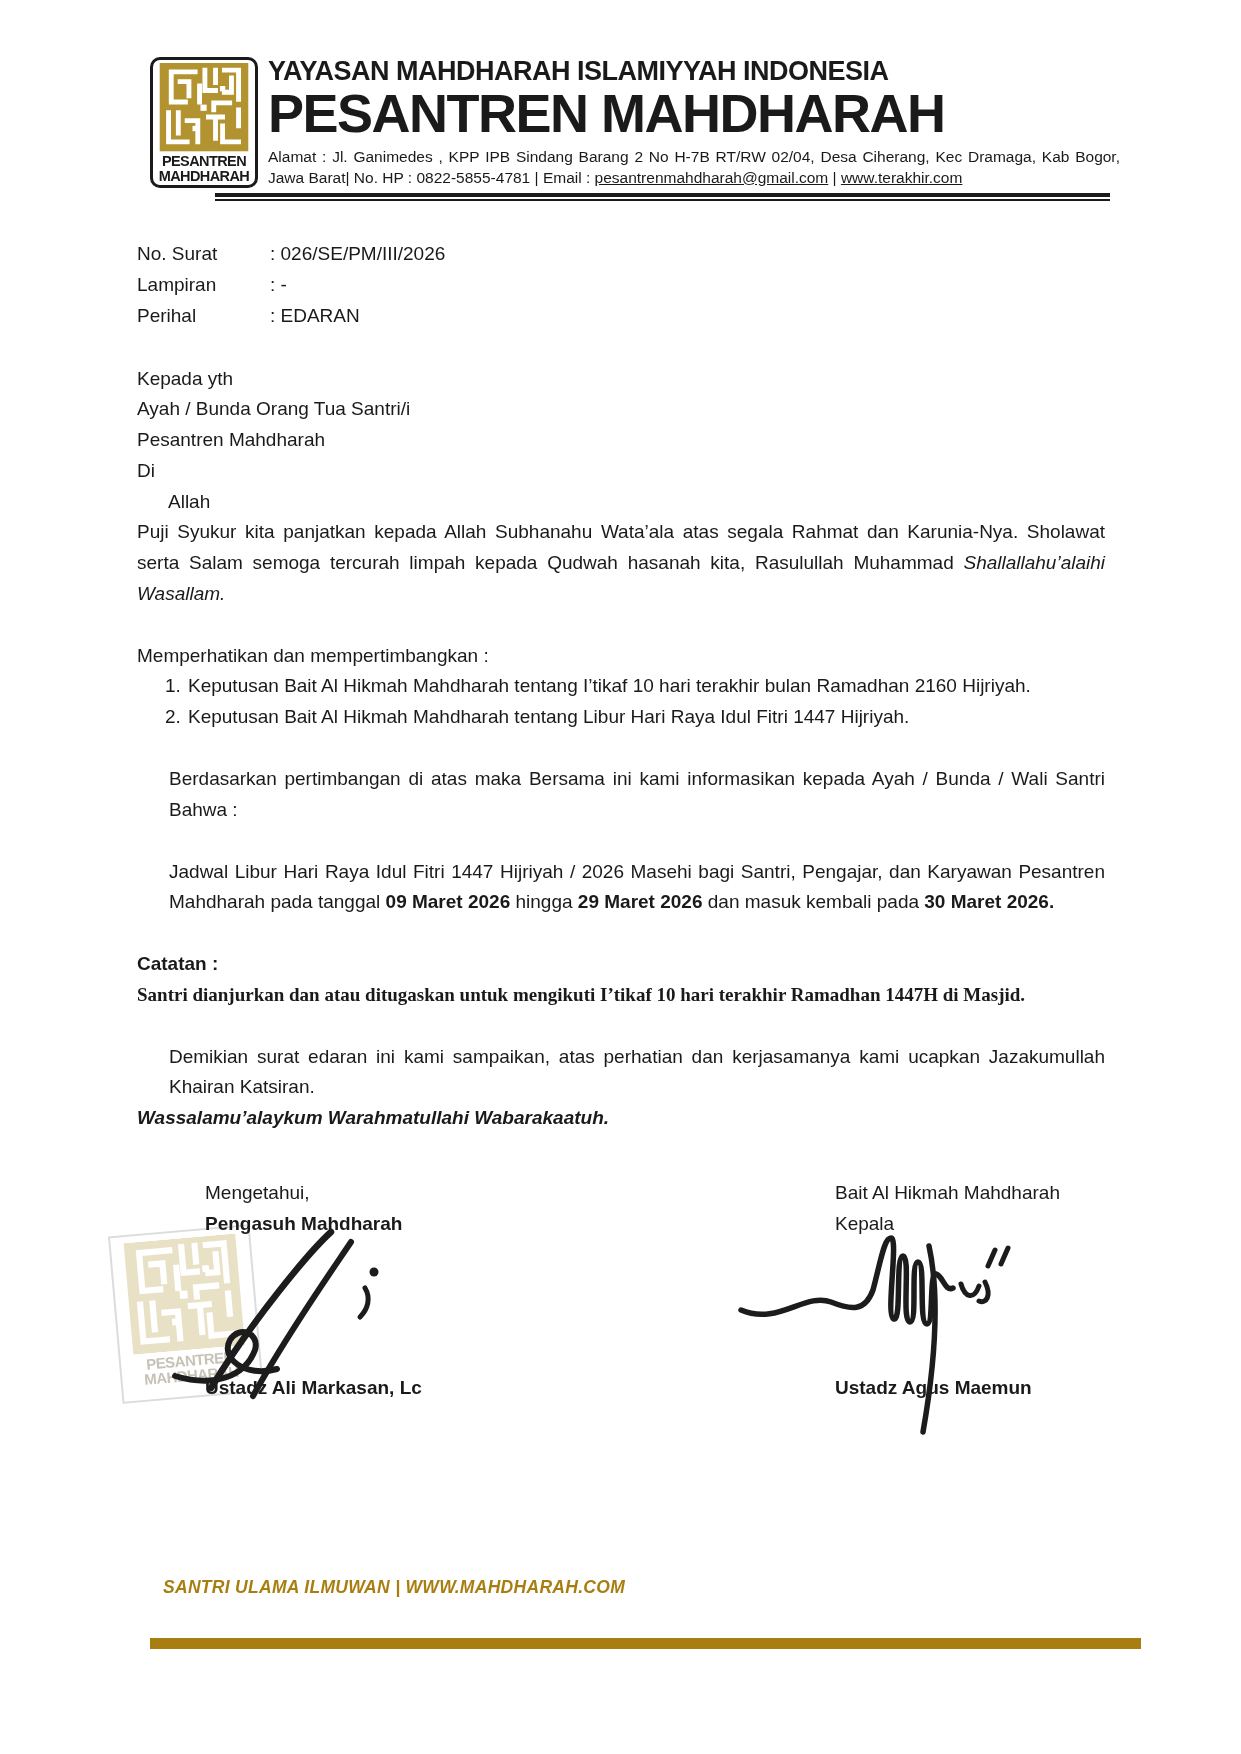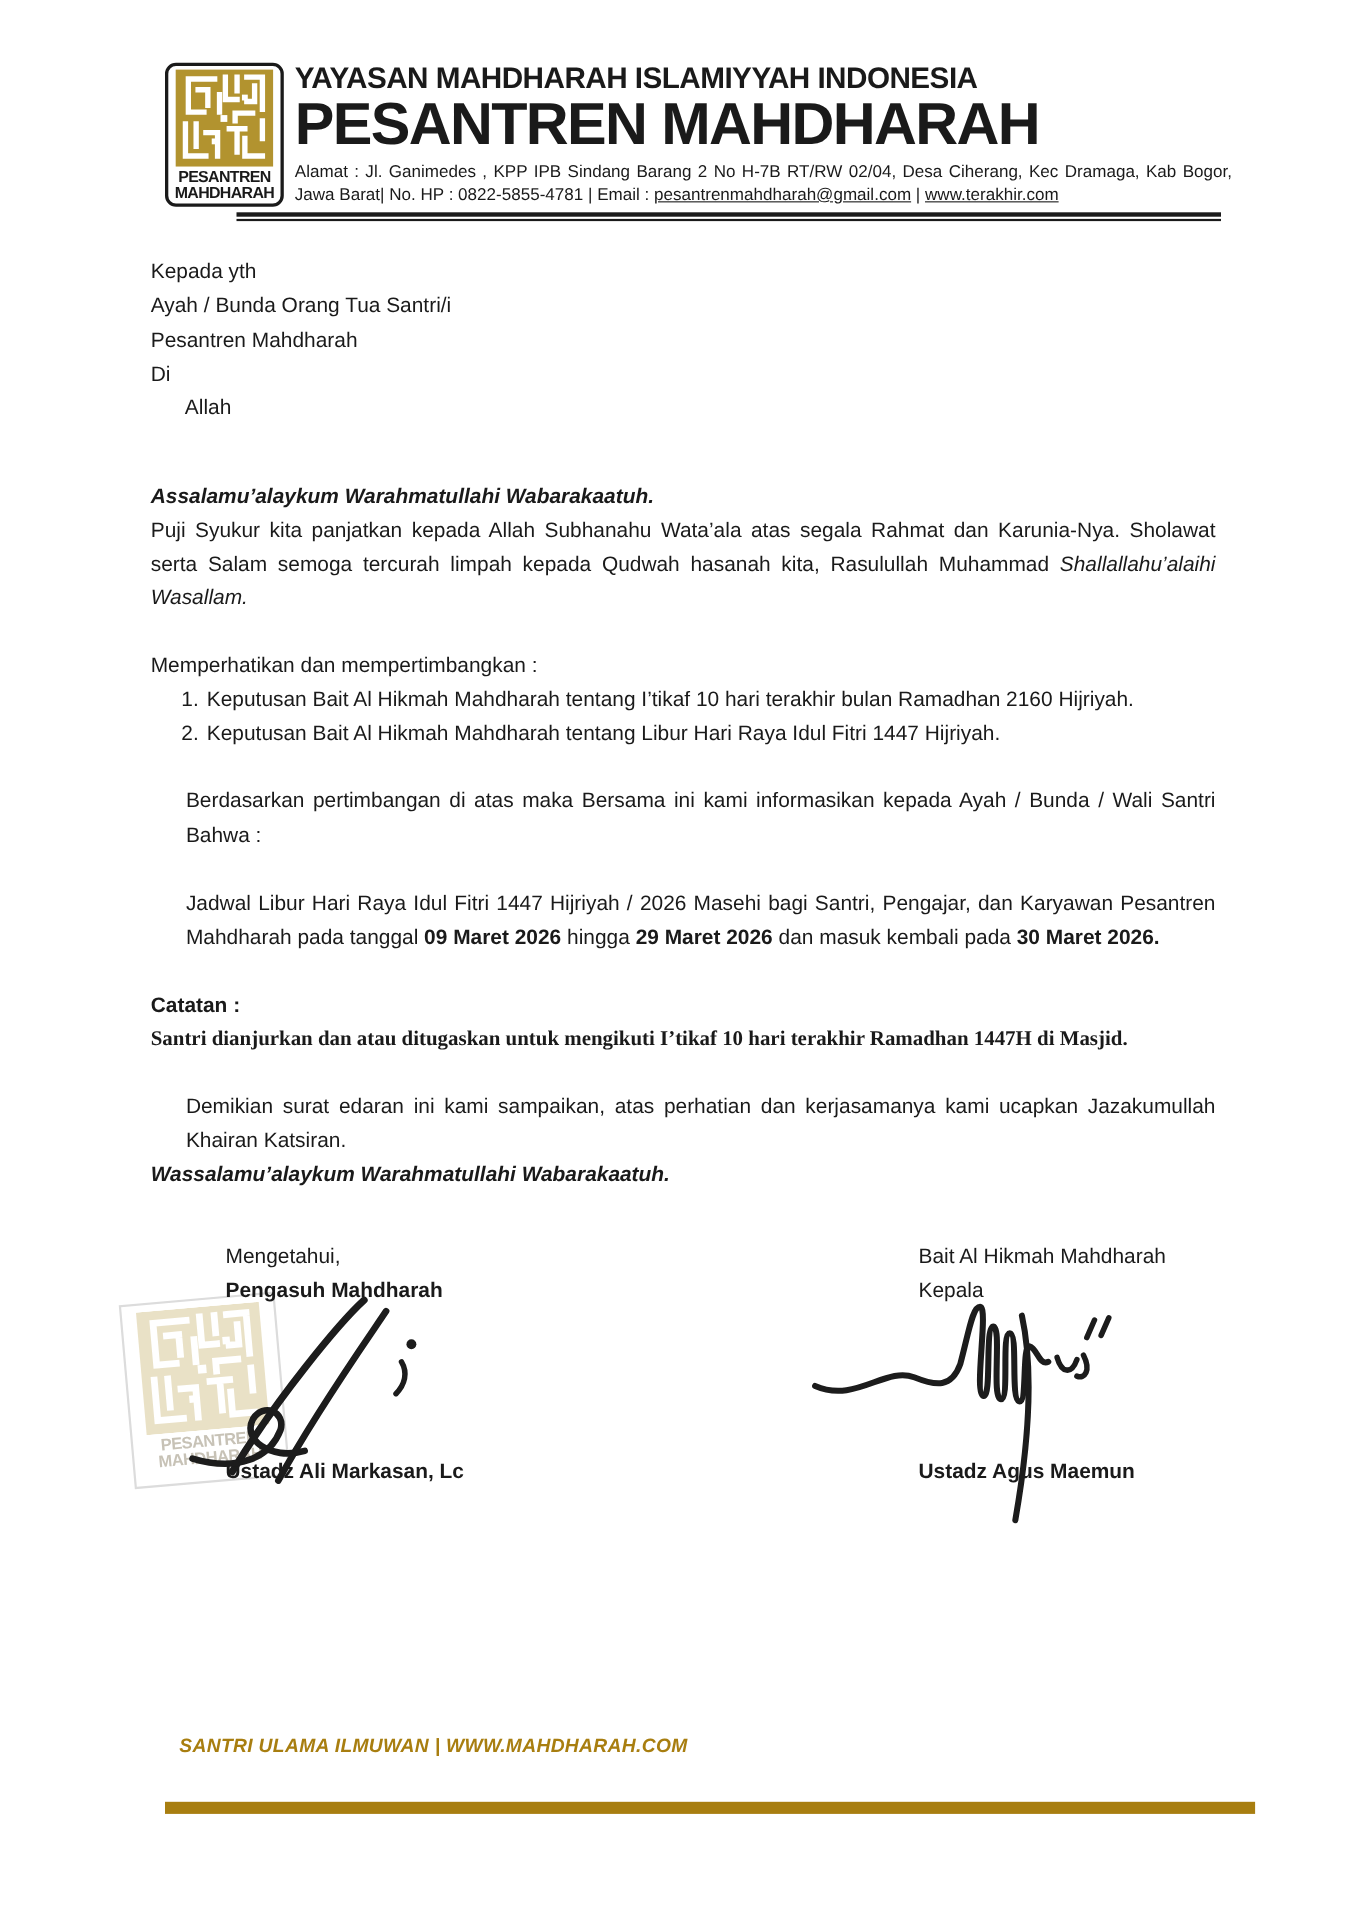--- a/index.html
+++ b/index.html
@@ -99,30 +99,43 @@
       <div class="org2">PESANTREN MAHDHARAH</div>
       <div class="address">
         <span>Alamat : Jl. Ganimedes , KPP IPB Sindang Barang 2 No H-7B  RT/RW 02/04, Desa Ciherang, Kec Dramaga, Kab Bogor, Jawa Barat| No. HP : 0822-5855-4781 | Email : </span><a class="link">pesantrenmahdharah@gmail.com</a><span> | </span><a class="link">www.terakhir.com</a>
       </div>
     </div>
   </div>
   <div class="head-rule"></div>
 
   <div class="content">
 
+    <div class="meta">
+      <div class="meta-row">
+        <span class="meta-label">No. Surat</span>
+        <span class="meta-value">: 026/SE/PM/III/2026</span>
+      </div>
+      <div class="meta-row">
+        <span class="meta-label">Lampiran</span>
+        <span class="meta-value">: -</span>
+      </div>
+      <div class="meta-row">
+        <span class="meta-label">Perihal</span>
+        <span class="meta-value">: EDARAN</span>
+      </div>
+    </div>
 
     <div class="recipient">
       <div>Kepada yth</div>
       <div>Ayah / Bunda Orang Tua Santri/i</div>
       <div>Pesantren Mahdharah</div>
       <div>Di</div>
       <div class="indent">Allah</div>
     </div>
 
-    <div class="salam-open">Assalamu’alaykum Warahmatullahi Wabarakaatuh.</div>
     <div class="jst">
       <span>Puji Syukur kita panjatkan kepada Allah Subhanahu Wata’ala atas segala Rahmat dan Karunia-Nya. Sholawat serta Salam semoga tercurah limpah kepada Qudwah hasanah kita, Rasulullah Muhammad </span><i>Shallallahu’alaihi Wasallam.</i>
     </div>
 
     <div class="h-consider">Memperhatikan dan mempertimbangkan :</div>
     <ol class="considerations">
       <li>Keputusan Bait Al Hikmah Mahdharah tentang I’tikaf 10 hari terakhir bulan Ramadhan 2160 Hijriyah.</li>
       <li>Keputusan Bait Al Hikmah Mahdharah tentang Libur Hari Raya Idul Fitri 1447 Hijriyah.</li>
     </ol>
 

